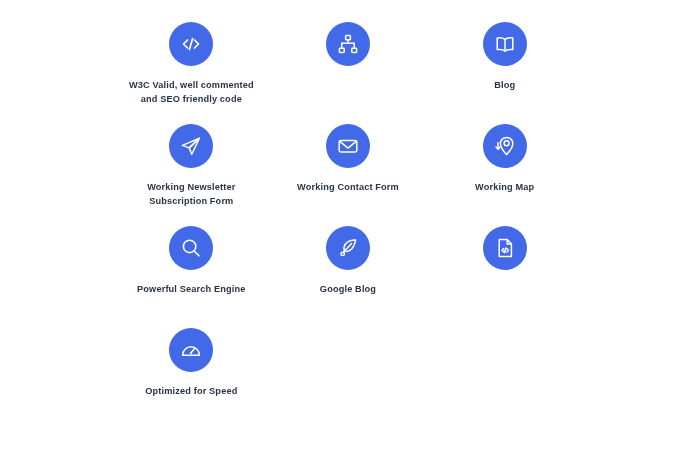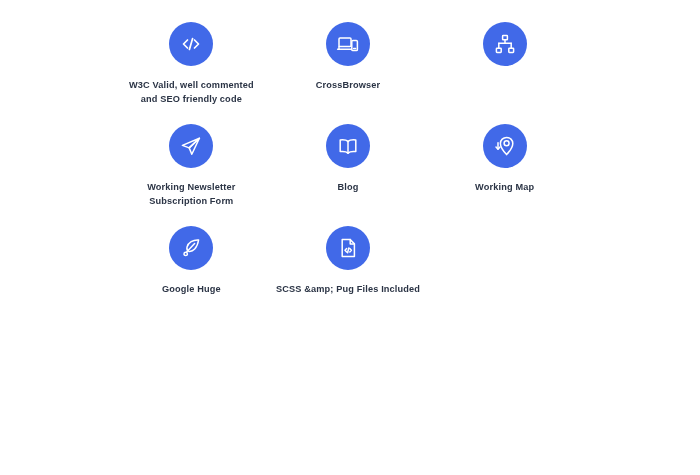--- a/index.html
+++ b/index.html
@@ -83,116 +83,136 @@
           <polyline points="8.5,8 4.5,12 8.5,16"></polyline>
           <polyline points="15.5,8 19.5,12 15.5,16"></polyline>
           <line x1="13.6" y1="6.6" x2="10.4" y2="17.4"></line>
         </svg>
       </span>
     </div>
     <div class="feature-label" style="color: rgb(43, 52, 69);">W3C Valid, well commented
 and SEO friendly code</div>
   </div>
 
-  <div class="feature-cell col-2">
-    <div class="icon-circle" style="background: rgb(65, 105, 232);">
-      <span>
-        <svg width="24" height="24" viewBox="0 0 24 24" fill="none" stroke="#ffffff" stroke-width="1.5" stroke-linecap="round" stroke-linejoin="round">
-          <rect x="3" y="6" width="12" height="8.5" rx="1"></rect>
-          <path d="M1.6 17.2 L16.4 17.2"></path>
-          <path d="M3 14.5 L3 17.2"></path>
-          <rect x="15.8" y="8.5" width="5.6" height="10" rx="1.1" fill="#4169e8"></rect>
-          <line x1="17.6" y1="16.6" x2="19.6" y2="16.6"></line>
-        </svg>
-      </span>
-    </div>
-    <div class="feature-label" style="color: rgb(43, 52, 69);">CrossBrowser</div>
-  </div>
 
   <div class="feature-cell col-3">
     <div class="icon-circle" style="background: rgb(65, 105, 232);">
       <span>
         <svg width="24" height="24" viewBox="0 0 24 24" fill="none" stroke="#ffffff" stroke-width="1.5" stroke-linecap="round" stroke-linejoin="round">
           <rect x="9.6" y="3.6" width="4.8" height="4.2" rx="0.6"></rect>
           <rect x="3.4" y="16.2" width="4.8" height="4.2" rx="0.6"></rect>
           <rect x="15.8" y="16.2" width="4.8" height="4.2" rx="0.6"></rect>
           <line x1="12" y1="7.8" x2="12" y2="11.2"></line>
           <line x1="5.8" y1="11.2" x2="18.2" y2="11.2"></line>
           <line x1="5.8" y1="11.2" x2="5.8" y2="16.2"></line>
           <line x1="18.2" y1="11.2" x2="18.2" y2="16.2"></line>
         </svg>
       </span>
     </div>
   </div>
 
 
-  <div class="feature-cell col-3">
-    <div class="icon-circle" style="background: rgb(65, 105, 232);">
-      <span>
-        <svg width="24" height="24" viewBox="0 0 24 24" fill="none" stroke="#ffffff" stroke-width="1.5" stroke-linecap="round" stroke-linejoin="round">
-          <path d="M20.4 4.2 L3.4 11.4 L10.2 13.9 L20.4 4.2 Z"></path>
-          <path d="M20.4 4.2 L12.8 20.2 L10.2 13.9 L20.4 4.2 Z"></path>
-        </svg>
-      </span>
-    </div>
-    <div class="feature-label" style="color: rgb(43, 52, 69);">Working Newsletter
-Subscription Form</div>
-  </div>
-
   <div class="feature-cell col-2">
     <div class="icon-circle" style="background: rgb(65, 105, 232);">
       <span>
         <svg width="24" height="24" viewBox="0 0 24 24" fill="none" stroke="#ffffff" stroke-width="1.5" stroke-linecap="round" stroke-linejoin="round">
           <path d="M12 7.4 C10.4 5.9 7.8 5.5 4.2 5.9 L4.2 17.6 C7.8 17.2 10.4 17.6 12 19.1"></path>
           <path d="M12 7.4 C13.6 5.9 16.2 5.5 19.8 5.9 L19.8 17.6 C16.2 17.2 13.6 17.6 12 19.1"></path>
           <line x1="12" y1="7.6" x2="12" y2="19.0"></line>
         </svg>
       </span>
     </div>
     <div class="feature-label" style="color: rgb(43, 52, 69);">Blog</div>
   </div>
 
+  <div class="feature-cell col-3">
+    <div class="icon-circle" style="background: rgb(65, 105, 232);">
+      <span>
+        <svg width="24" height="24" viewBox="0 0 24 24" fill="none" stroke="#ffffff" stroke-width="1.5" stroke-linecap="round" stroke-linejoin="round">
+          <path d="M20.4 4.2 L3.4 11.4 L10.2 13.9 L20.4 4.2 Z"></path>
+          <path d="M20.4 4.2 L12.8 20.2 L10.2 13.9 L20.4 4.2 Z"></path>
+        </svg>
+      </span>
+    </div>
+    <div class="feature-label" style="color: rgb(43, 52, 69);">Working Newsletter
+Subscription Form</div>
+  </div>
+
+  <div class="feature-cell col-1">
+    <div class="icon-circle" style="background: rgb(65, 105, 232);">
+      <span>
+        <svg width="24" height="24" viewBox="0 0 24 24" fill="none" stroke="#ffffff" stroke-width="1.5" stroke-linecap="round" stroke-linejoin="round">
+          <rect x="3.2" y="6.4" width="17.6" height="11.6" rx="1.4"></rect>
+          <polyline points="3.8,7.4 12,14.1 20.2,7.4"></polyline>
+        </svg>
+      </span>
+    </div>
+    <div class="feature-label" style="color: rgb(43, 52, 69);">Working Contact Form</div>
+  </div>
 
   <div class="feature-cell col-2">
     <div class="icon-circle" style="background: rgb(65, 105, 232);">
       <span>
         <svg width="24" height="24" viewBox="0 0 24 24" fill="none" stroke="#ffffff" stroke-width="1.5" stroke-linecap="round" stroke-linejoin="round">
           <path d="M13.6 3.4 C10.2 3.4 7.4 6.1 7.4 9.4 C7.4 13.9 13.6 20.6 13.6 20.6 C13.6 20.6 19.8 13.9 19.8 9.4 C19.8 6.1 17.0 3.4 13.6 3.4 Z"></path>
           <circle cx="13.6" cy="9.3" r="2.5"></circle>
           <line x1="5.0" y1="8.8" x2="5.0" y2="15.0"></line>
           <polyline points="3.0,13.0 5.0,15.2 7.0,13.0"></polyline>
         </svg>
       </span>
     </div>
     <div class="feature-label" style="color: rgb(43, 52, 69);">Working Map</div>
   </div>
 
+  <div class="feature-cell col-3">
+    <div class="icon-circle" style="background: rgb(65, 105, 232);">
+      <span>
+        <svg width="24" height="24" viewBox="0 0 24 24" fill="none" stroke="#ffffff" stroke-width="1.6" stroke-linecap="round" stroke-linejoin="round">
+          <circle cx="10.6" cy="10.4" r="6.2"></circle>
+          <line x1="15.2" y1="15.0" x2="20.0" y2="19.8"></line>
+        </svg>
+      </span>
+    </div>
+    <div class="feature-label" style="color: rgb(43, 52, 69);">Powerful Search Engine</div>
+  </div>
 
   <div class="feature-cell col-1">
     <div class="icon-circle" style="background: rgb(65, 105, 232);">
       <span>
         <svg width="24" height="24" viewBox="0 0 24 24" fill="none" stroke="#ffffff" stroke-width="1.5" stroke-linecap="round" stroke-linejoin="round">
           <path d="M19.6 4.0 C14.2 3.6 9.0 6.4 8.0 11.2 C7.6 13.2 8.4 14.8 9.8 15.4 C13.8 16.0 18.2 12.4 19.6 4.0 Z"></path>
           <line x1="15.6" y1="7.6" x2="7.6" y2="16.0"></line>
           <rect x="5.0" y="16.2" width="3.4" height="3.4" rx="1.7"></rect>
         </svg>
       </span>
     </div>
-    <div class="feature-label" style="color: rgb(43, 52, 69);">Google Huge</div>
+    <div class="feature-label" style="color: rgb(43, 52, 69);">Google Blog</div>
   </div>
 
   <div class="feature-cell col-2">
     <div class="icon-circle" style="background: rgb(65, 105, 232);">
       <span>
         <svg width="24" height="24" viewBox="0 0 24 24" fill="none" stroke="#ffffff" stroke-width="1.5" stroke-linecap="round" stroke-linejoin="round">
           <path d="M6.2 3.6 L14.2 3.6 L18.4 7.8 L18.4 20.4 L6.2 20.4 Z"></path>
           <polyline points="14.2,3.6 14.2,7.9 18.4,7.9"></polyline>
           <polyline points="10.6,12.6 9.0,14.3 10.6,16.0"></polyline>
           <polyline points="13.8,12.6 15.4,14.3 13.8,16.0"></polyline>
           <line x1="12.8" y1="11.9" x2="11.6" y2="16.7"></line>
         </svg>
       </span>
     </div>
-    <div class="feature-label" style="color: rgb(43, 52, 69);">SCSS &amp;amp; Pug Files Included</div>
-  </div>
-
+  </div>
+
+  <div class="feature-cell col-3">
+    <div class="icon-circle" style="background: rgb(65, 105, 232);">
+      <span>
+        <svg width="24" height="24" viewBox="0 0 24 24" fill="none" stroke="#ffffff" stroke-width="1.5" stroke-linecap="round" stroke-linejoin="round">
+          <path d="M3.6 17.2 A8.4 8.4 0 0 1 20.4 17.2"></path>
+          <line x1="3.6" y1="17.2" x2="20.4" y2="17.2"></line>
+          <line x1="12" y1="14.8" x2="15.6" y2="10.6"></line>
+          <circle cx="12" cy="15.2" r="0.9" fill="#ffffff" stroke="none"></circle>
+        </svg>
+      </span>
+    </div>
+    <div class="feature-label" style="color: rgb(43, 52, 69);">Optimized for Speed</div>
+  </div>
 
 </div>
 
 </body></html>

